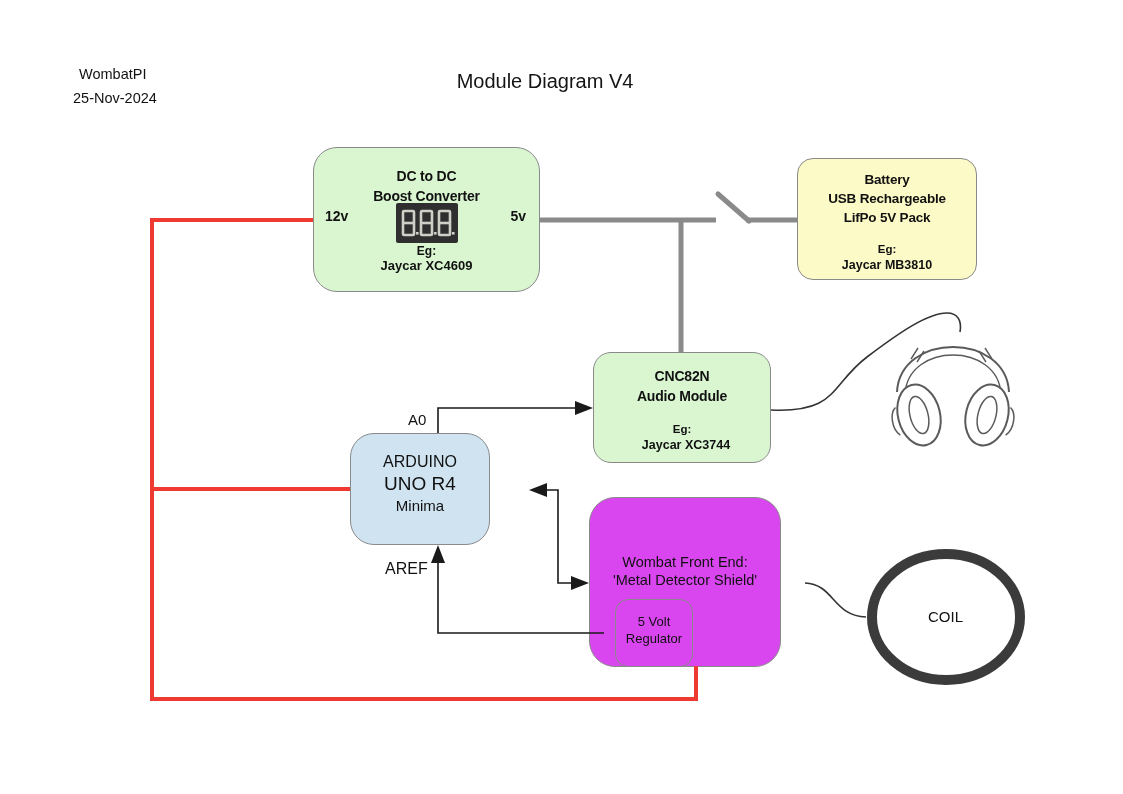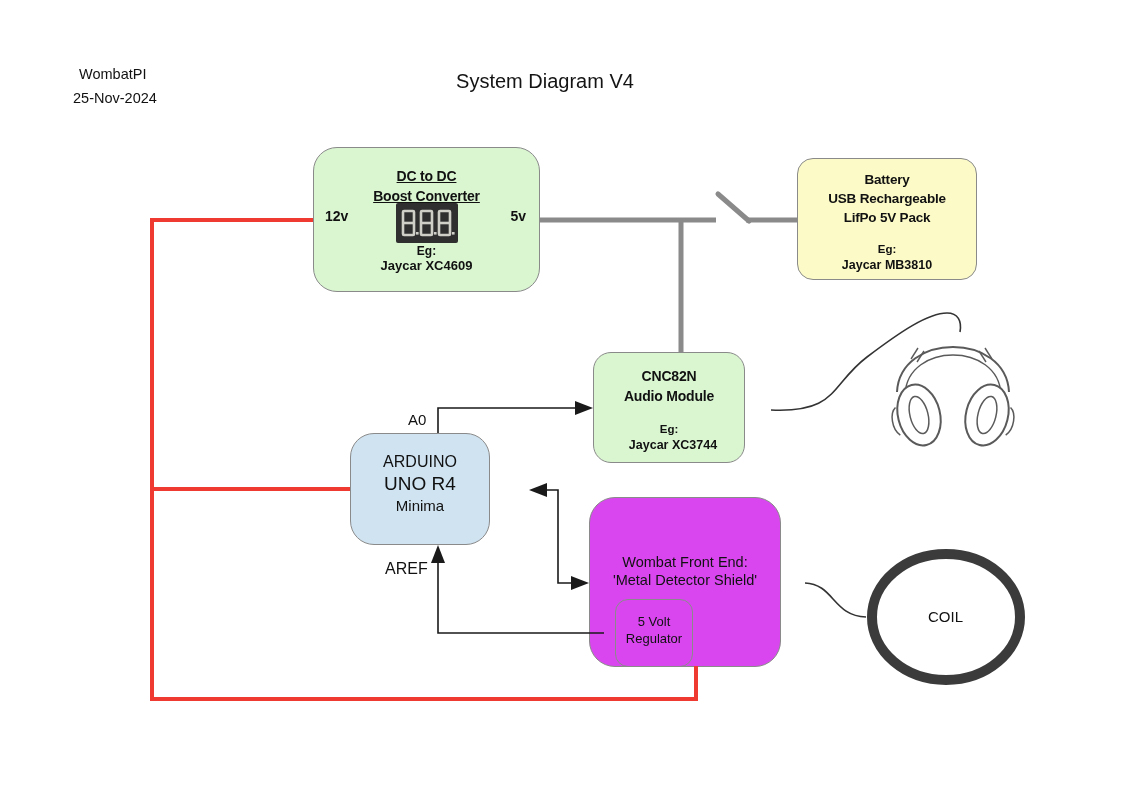--- a/index.html
+++ b/index.html
@@ -7,35 +7,35 @@
     position:relative;width:1123px;height:794px;background:#ffffff;overflow:hidden;
     font-family:"Liberation Sans", sans-serif;color:#111;
   }
   .abs{position:absolute;}
   #title{left:350px;top:70px;width:390px;text-align:center;font-size:20px;color:#141414;}
   #author{left:79px;top:66px;font-size:14.5px;}
   #ddate{left:73px;top:90px;font-size:14.5px;}
   .box{position:absolute;box-sizing:border-box;border:1.2px solid #8a8a8a;text-align:center;z-index:2;}
   .bold-title{font-weight:bold;letter-spacing:-0.2px;}
   
-  #boost{left:313px;top:147px;width:227px;height:145px;background:#d9f6d1;border-radius:24px;text-decoration:underline;}
+  #boost{left:313px;top:147px;width:227px;height:145px;background:#d9f6d1;border-radius:24px;}
   #boost .t{margin-top:18px;font-size:14px;line-height:20px;}
   #boost .pin{position:absolute;top:60px;font-weight:bold;font-size:14px;}
   #pin12v{left:11px;}
   #pin5v{right:13px;}
   #segdisp{position:absolute;left:82px;top:55px;}
   #boost .eg1{position:absolute;left:0;right:0;top:96px;font-size:12px;font-weight:600;}
   #boost .eg2{position:absolute;left:0;right:0;top:110px;font-size:13px;font-weight:600;}
   
   #battery{left:797px;top:158px;width:180px;height:122px;background:#fcfac7;border-radius:16px;}
   #battery .t{margin-top:11px;font-size:13.5px;line-height:19px;}
   #battery .eg1{position:absolute;left:0;right:0;top:84px;font-size:11.5px;font-weight:600;}
   #battery .eg2{position:absolute;left:0;right:0;top:99px;font-size:12.5px;font-weight:600;}
   
-  #audio{left:593px;top:352px;width:152px;height:111px;background:#d9f6d1;border-radius:18px;}
+  #audio{left:593px;top:352px;width:178px;height:111px;background:#d9f6d1;border-radius:18px;}
   #audio .t{margin-top:13px;font-size:14px;line-height:20px;}
   #audio .eg1{position:absolute;left:0;right:0;top:70px;font-size:11.5px;font-weight:600;}
   #audio .eg2{position:absolute;left:8px;right:0;top:85px;font-size:12.5px;font-weight:600;}
   
   #arduino{left:350px;top:433px;width:140px;height:112px;background:#cfe3f1;border-radius:24px;font-weight:400;}
   #arduino .l1{margin-top:17px;font-size:16px;line-height:21px;}
   #arduino .l2{font-size:19px;line-height:24px;}
   #arduino .l3{font-size:15px;line-height:20px;}
   
   #frontend{left:589px;top:497px;width:192px;height:170px;background:#d946ef;border-radius:26px;}
@@ -48,21 +48,21 @@
   #coilLabel{left:928px;top:608px;width:80px;font-size:15px;z-index:4;}
   #wires{position:absolute;left:0;top:0;z-index:3;pointer-events:none;}
 </style>
 </head>
 <body>
 
 <div id="canvas">
 
   <div class="abs" id="author">WombatPI</div>
   <div class="abs" id="ddate">25-Nov-2024</div>
-  <div class="abs" id="title">System Diagram V4</div>
+  <div class="abs" id="title">Module Diagram V4</div>
 
   <div class="box" id="boost">
     <div class="t bold-title">
       <div>DC to DC</div>
       <div>Boost Converter</div>
     </div>
     <span class="pin" id="pin12v">12v</span>
     <span class="pin" id="pin5v">5v</span>
     <svg id="segdisp" width="62" height="40" viewBox="0 0 62 40">
       <rect x="0" y="0" width="62" height="40" rx="2" fill="#2f2f2f"></rect>

